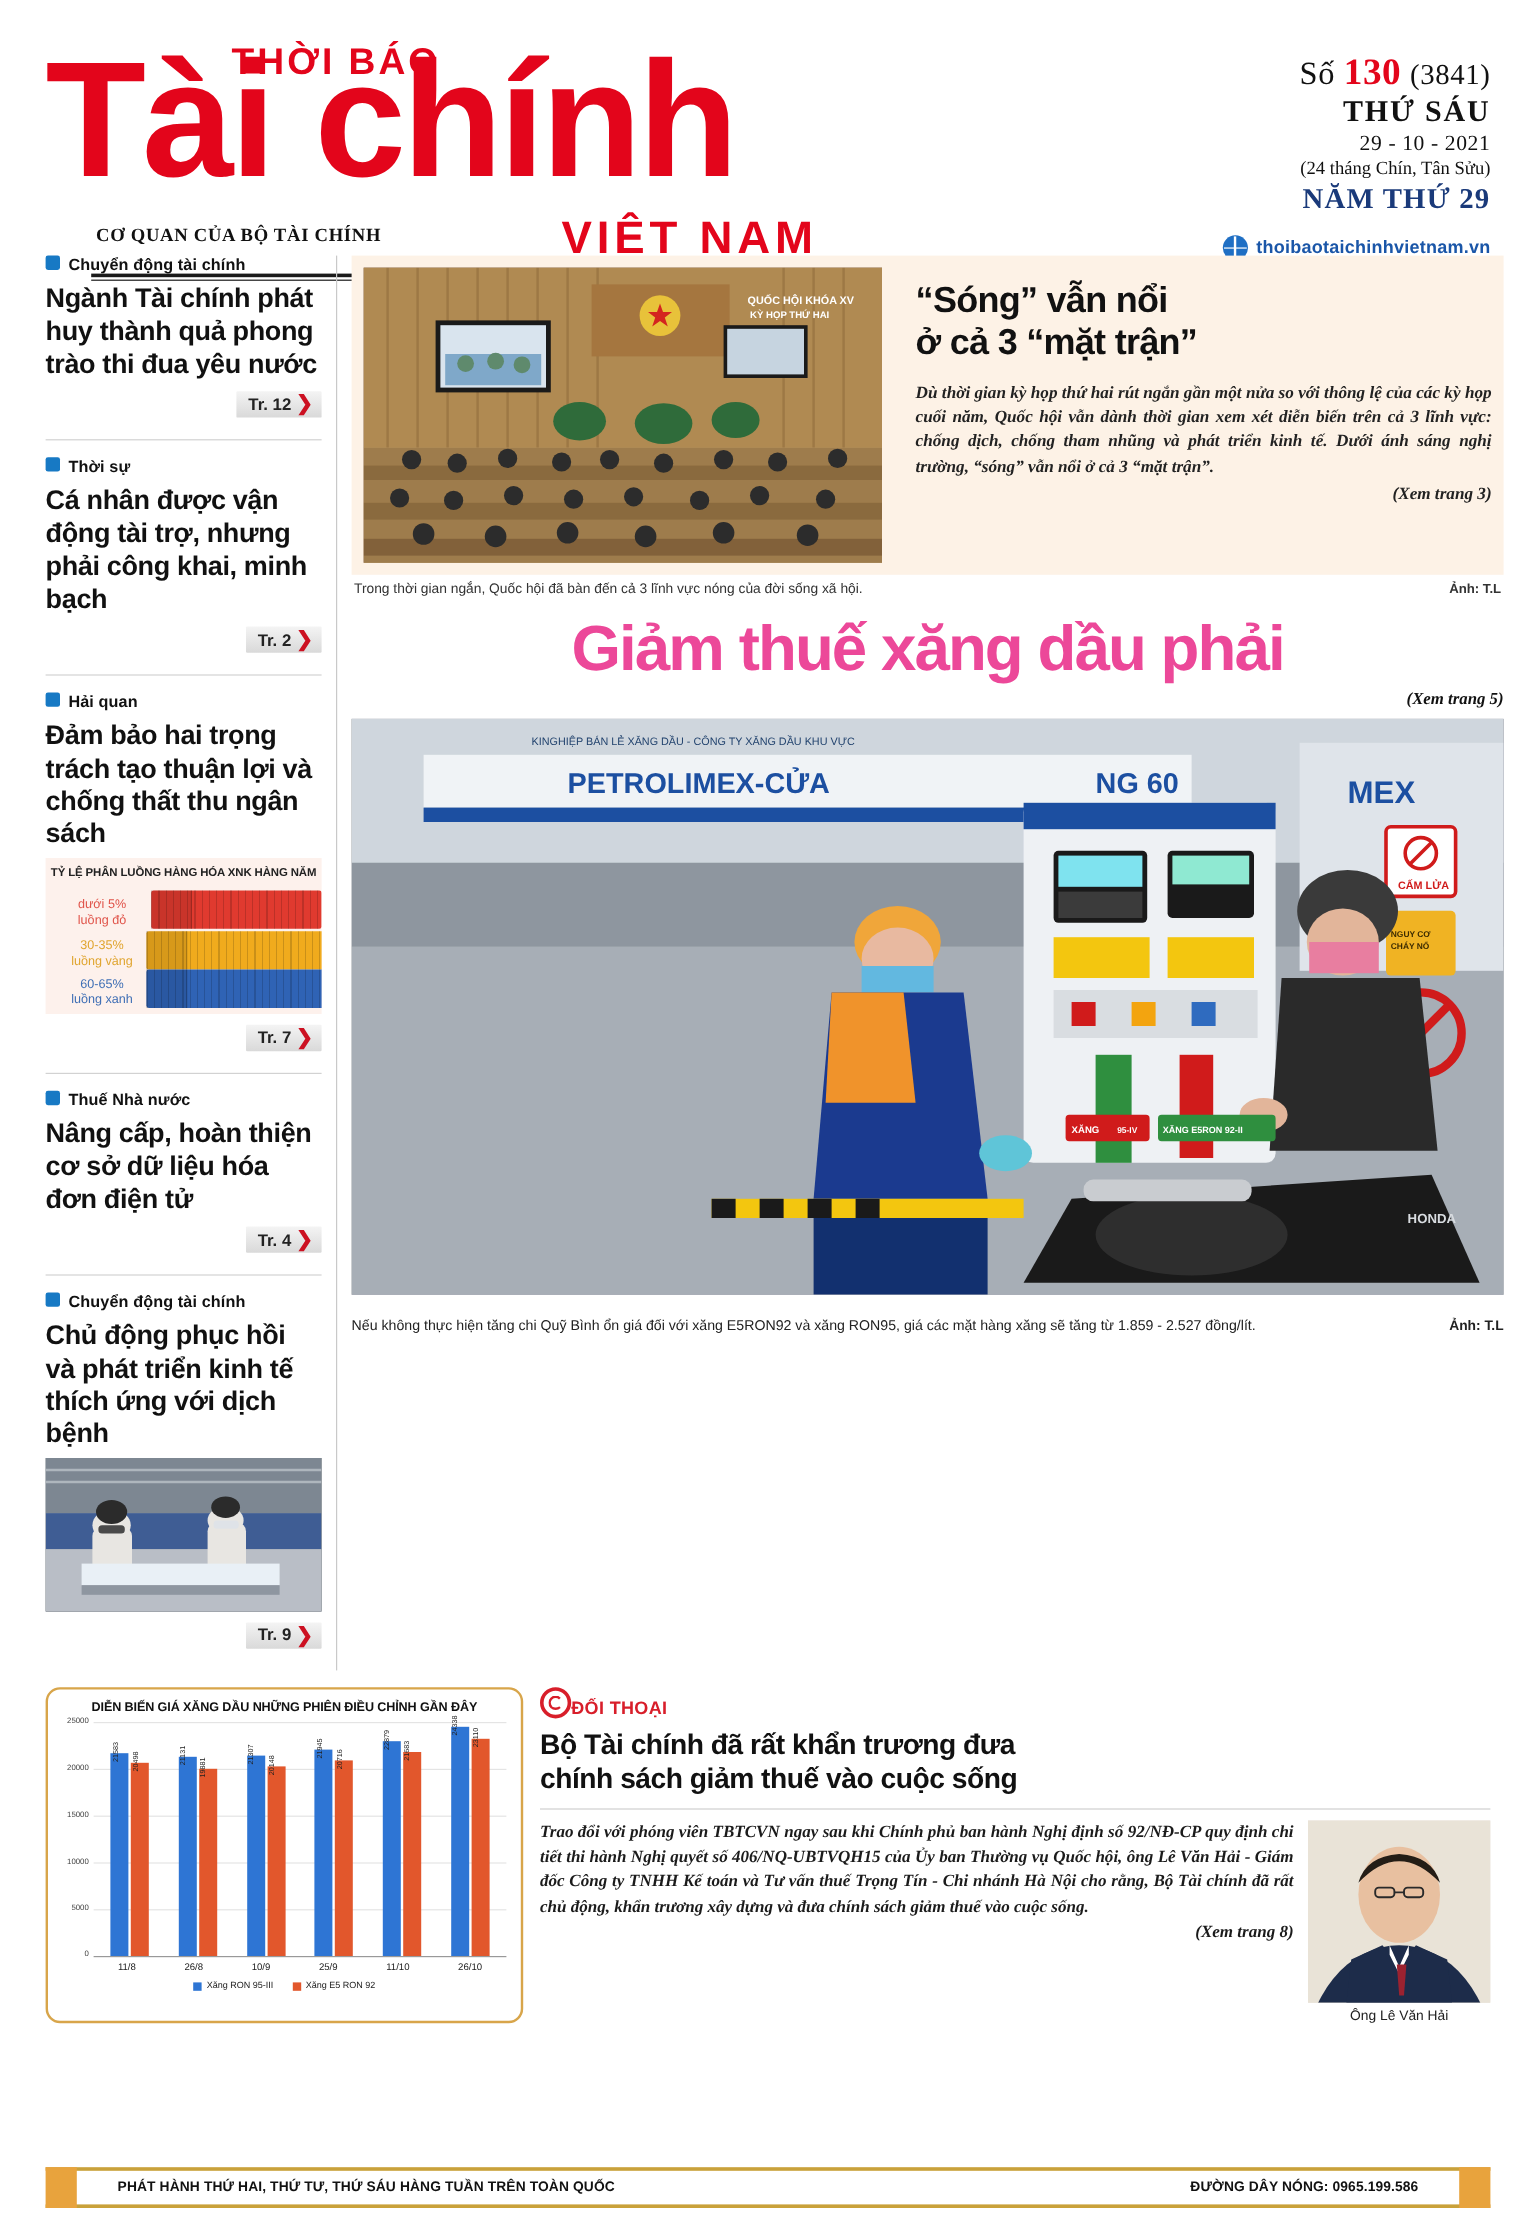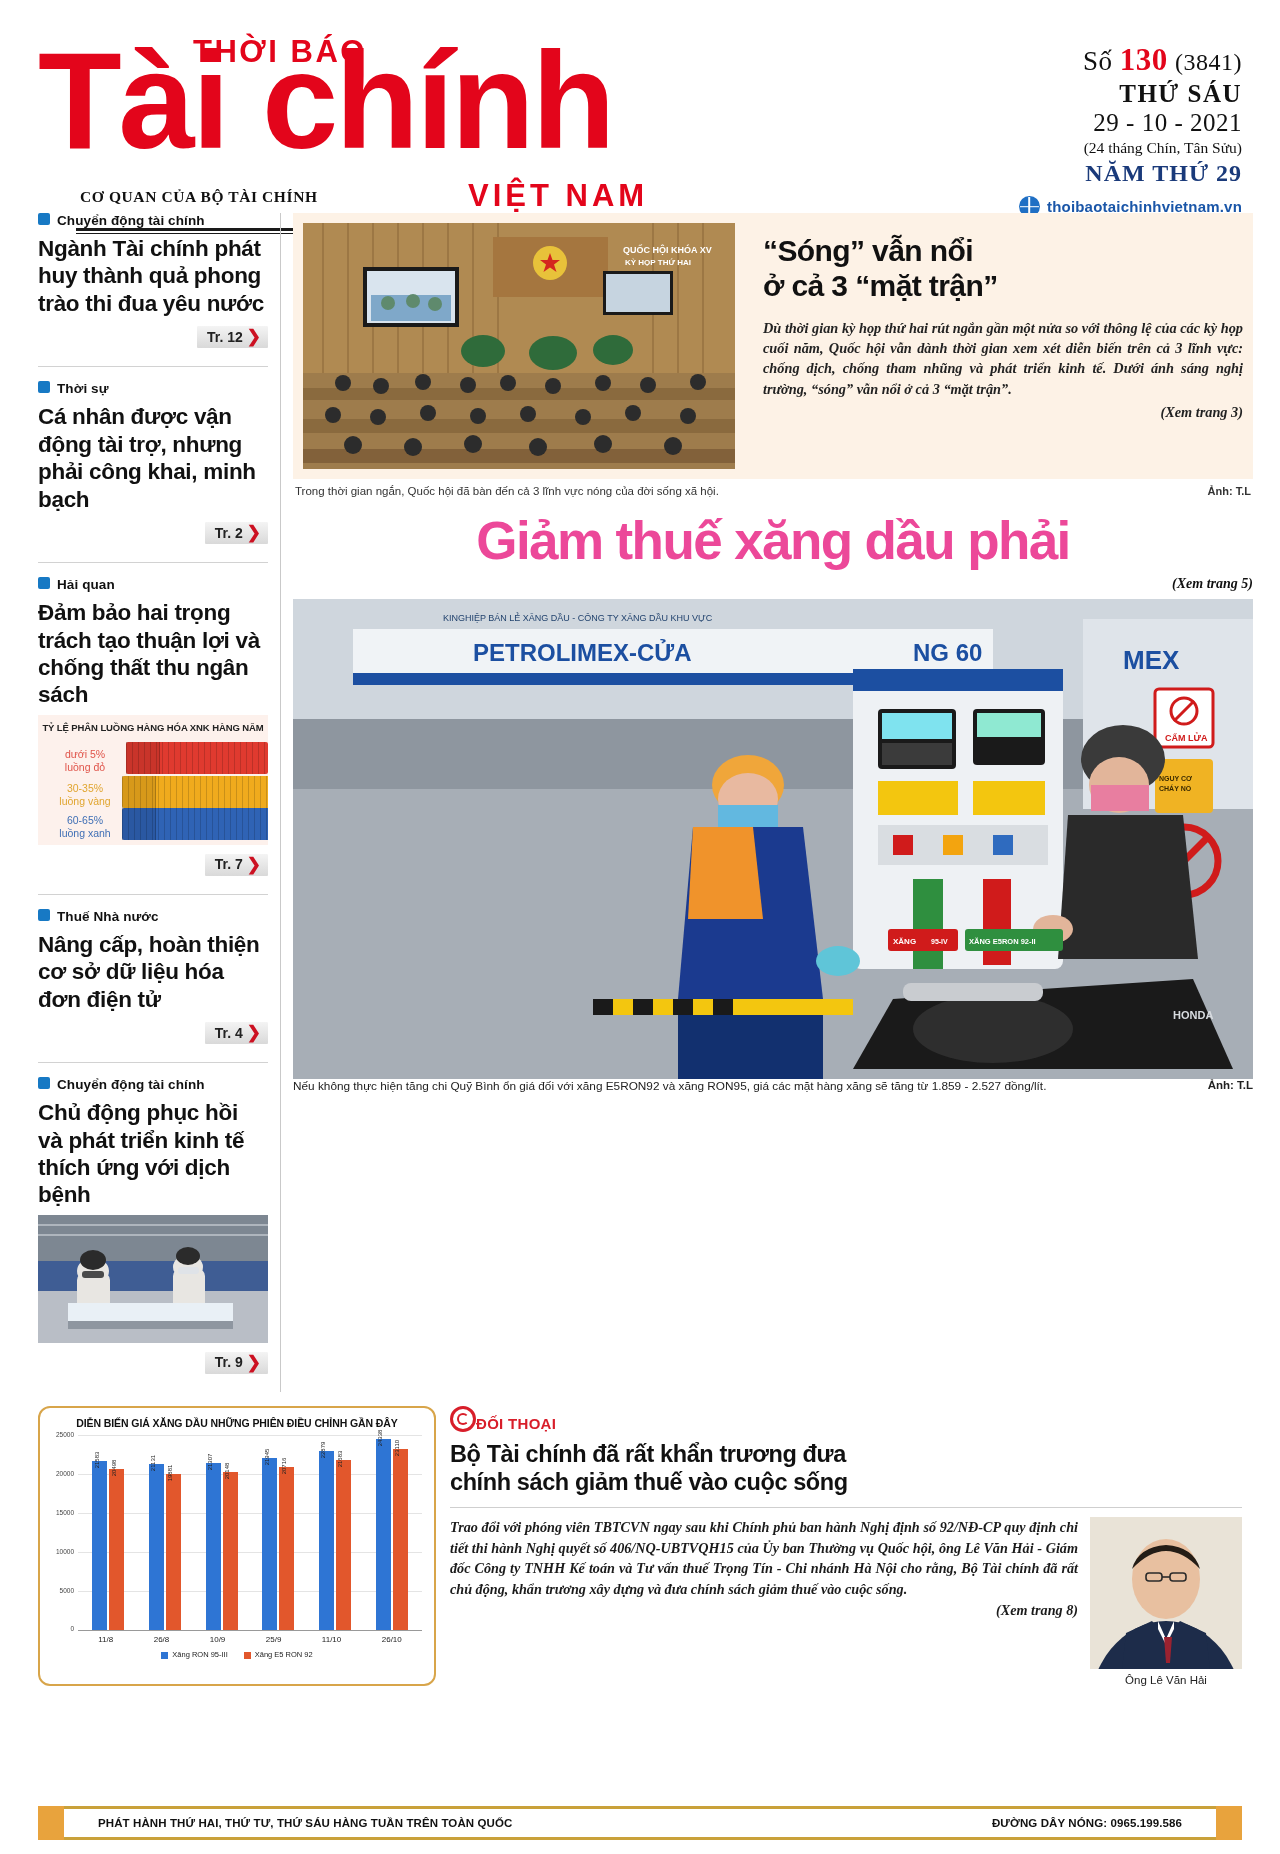--- a/index.html
+++ b/index.html
@@ -21,37 +21,37 @@
     letter-spacing: 2.5px; position: absolute; left: 155px; top: 28px;
   }
   .logo-main {
     font-family: "Liberation Sans", sans-serif;
     font-weight: bold; font-size: 137px; line-height: 0.95;
     color: #e3051b; letter-spacing: -3px; position: absolute;
     left: 0px; top: 30px; white-space: nowrap;
   }
   .logo-vn {
     font-family: "Liberation Sans", sans-serif;
-    font-weight: bold; font-size: 31px; color: #e3051b;
+    font-weight: bold; font-size: 38px; color: #e3051b;
     letter-spacing: 4px; position: absolute; left: 430px; top: 172px;
   }
   .co-quan {
     font-family: "Liberation Serif", serif;
     font-size: 15.5px; color: #111; letter-spacing: 0.6px;
     position: absolute; left: 42px; top: 182px; font-weight: 600;
   }
   .mh-right {
     position: absolute; right: 0; top: 42px; width: 330px;
     text-align: right; font-family: "Liberation Serif", serif; color: #111;
   }
   .issue-line { font-size: 27px; letter-spacing: 0.5px; }
   .issue-line .num { color: #e3051b; font-weight: bold; font-size: 31px; }
   .issue-line .paren { font-size: 24px; }
   .weekday { font-size: 25px; font-weight: bold; letter-spacing: 1.5px; margin-top: 2px; }
-  .datefull { font-size: 25px; margin-top: 1px; letter-spacing: 0.5px; }
+  .datefull { font-size: 18px; margin-top: 1px; letter-spacing: 0.5px; }
   .lunar { font-size: 15.5px; margin-top: 2px; }
   .yearno { font-size: 24px; font-weight: bold; color: #1a3a7a; margin-top: 3px; letter-spacing: 1px; }
   .url-bar {
     position: absolute; right: 0; top: 196px;
     display: flex; align-items: center; gap: 7px;
   }
   .globe {
     width: 21px; height: 21px; border-radius: 50%;
     background: #1f6fc4; position: relative; flex: none;
   }
@@ -157,22 +157,22 @@
     font-family: "Liberation Sans", sans-serif; font-weight: bold;
     font-size: 53px; line-height: 1.07; color: #ec4899; letter-spacing: -1.6px;
     text-align: center; margin-top: 16px;
   }
   .mainhead-see {
     text-align: right; font-family: "Liberation Serif", serif; font-style: italic;
     font-weight: bold; font-size: 14px; margin-top: 6px; color: #111;
   }
   .main-photo { width: 100%; height: 480px; margin-top: 7px; position: relative; overflow: hidden; background: #8a9099; }
   .main-cap {
-    display: flex; justify-content: space-between; align-items: flex-start; gap: 10px;
-    font-family: "Liberation Sans", sans-serif; font-size: 11.8px; color: #222; margin-top: 0;
+    display: flex; justify-content: space-between; align-items: flex-end; gap: 10px;
+    font-family: "Liberation Sans", sans-serif; font-size: 11.8px; color: #222; margin-top: 18px;
   }
   .main-cap .credit { font-weight: bold; font-size: 11.5px; white-space: nowrap; }
 
   
   .bottom { display: flex; gap: 14px; margin-top: 14px; }
   .chartbox {
     width: 398px; flex: none; border: 2px solid #d8a54a; border-radius: 12px;
     padding: 9px 8px 6px; background: #fff; position: relative;
   }
   .chart-title {

